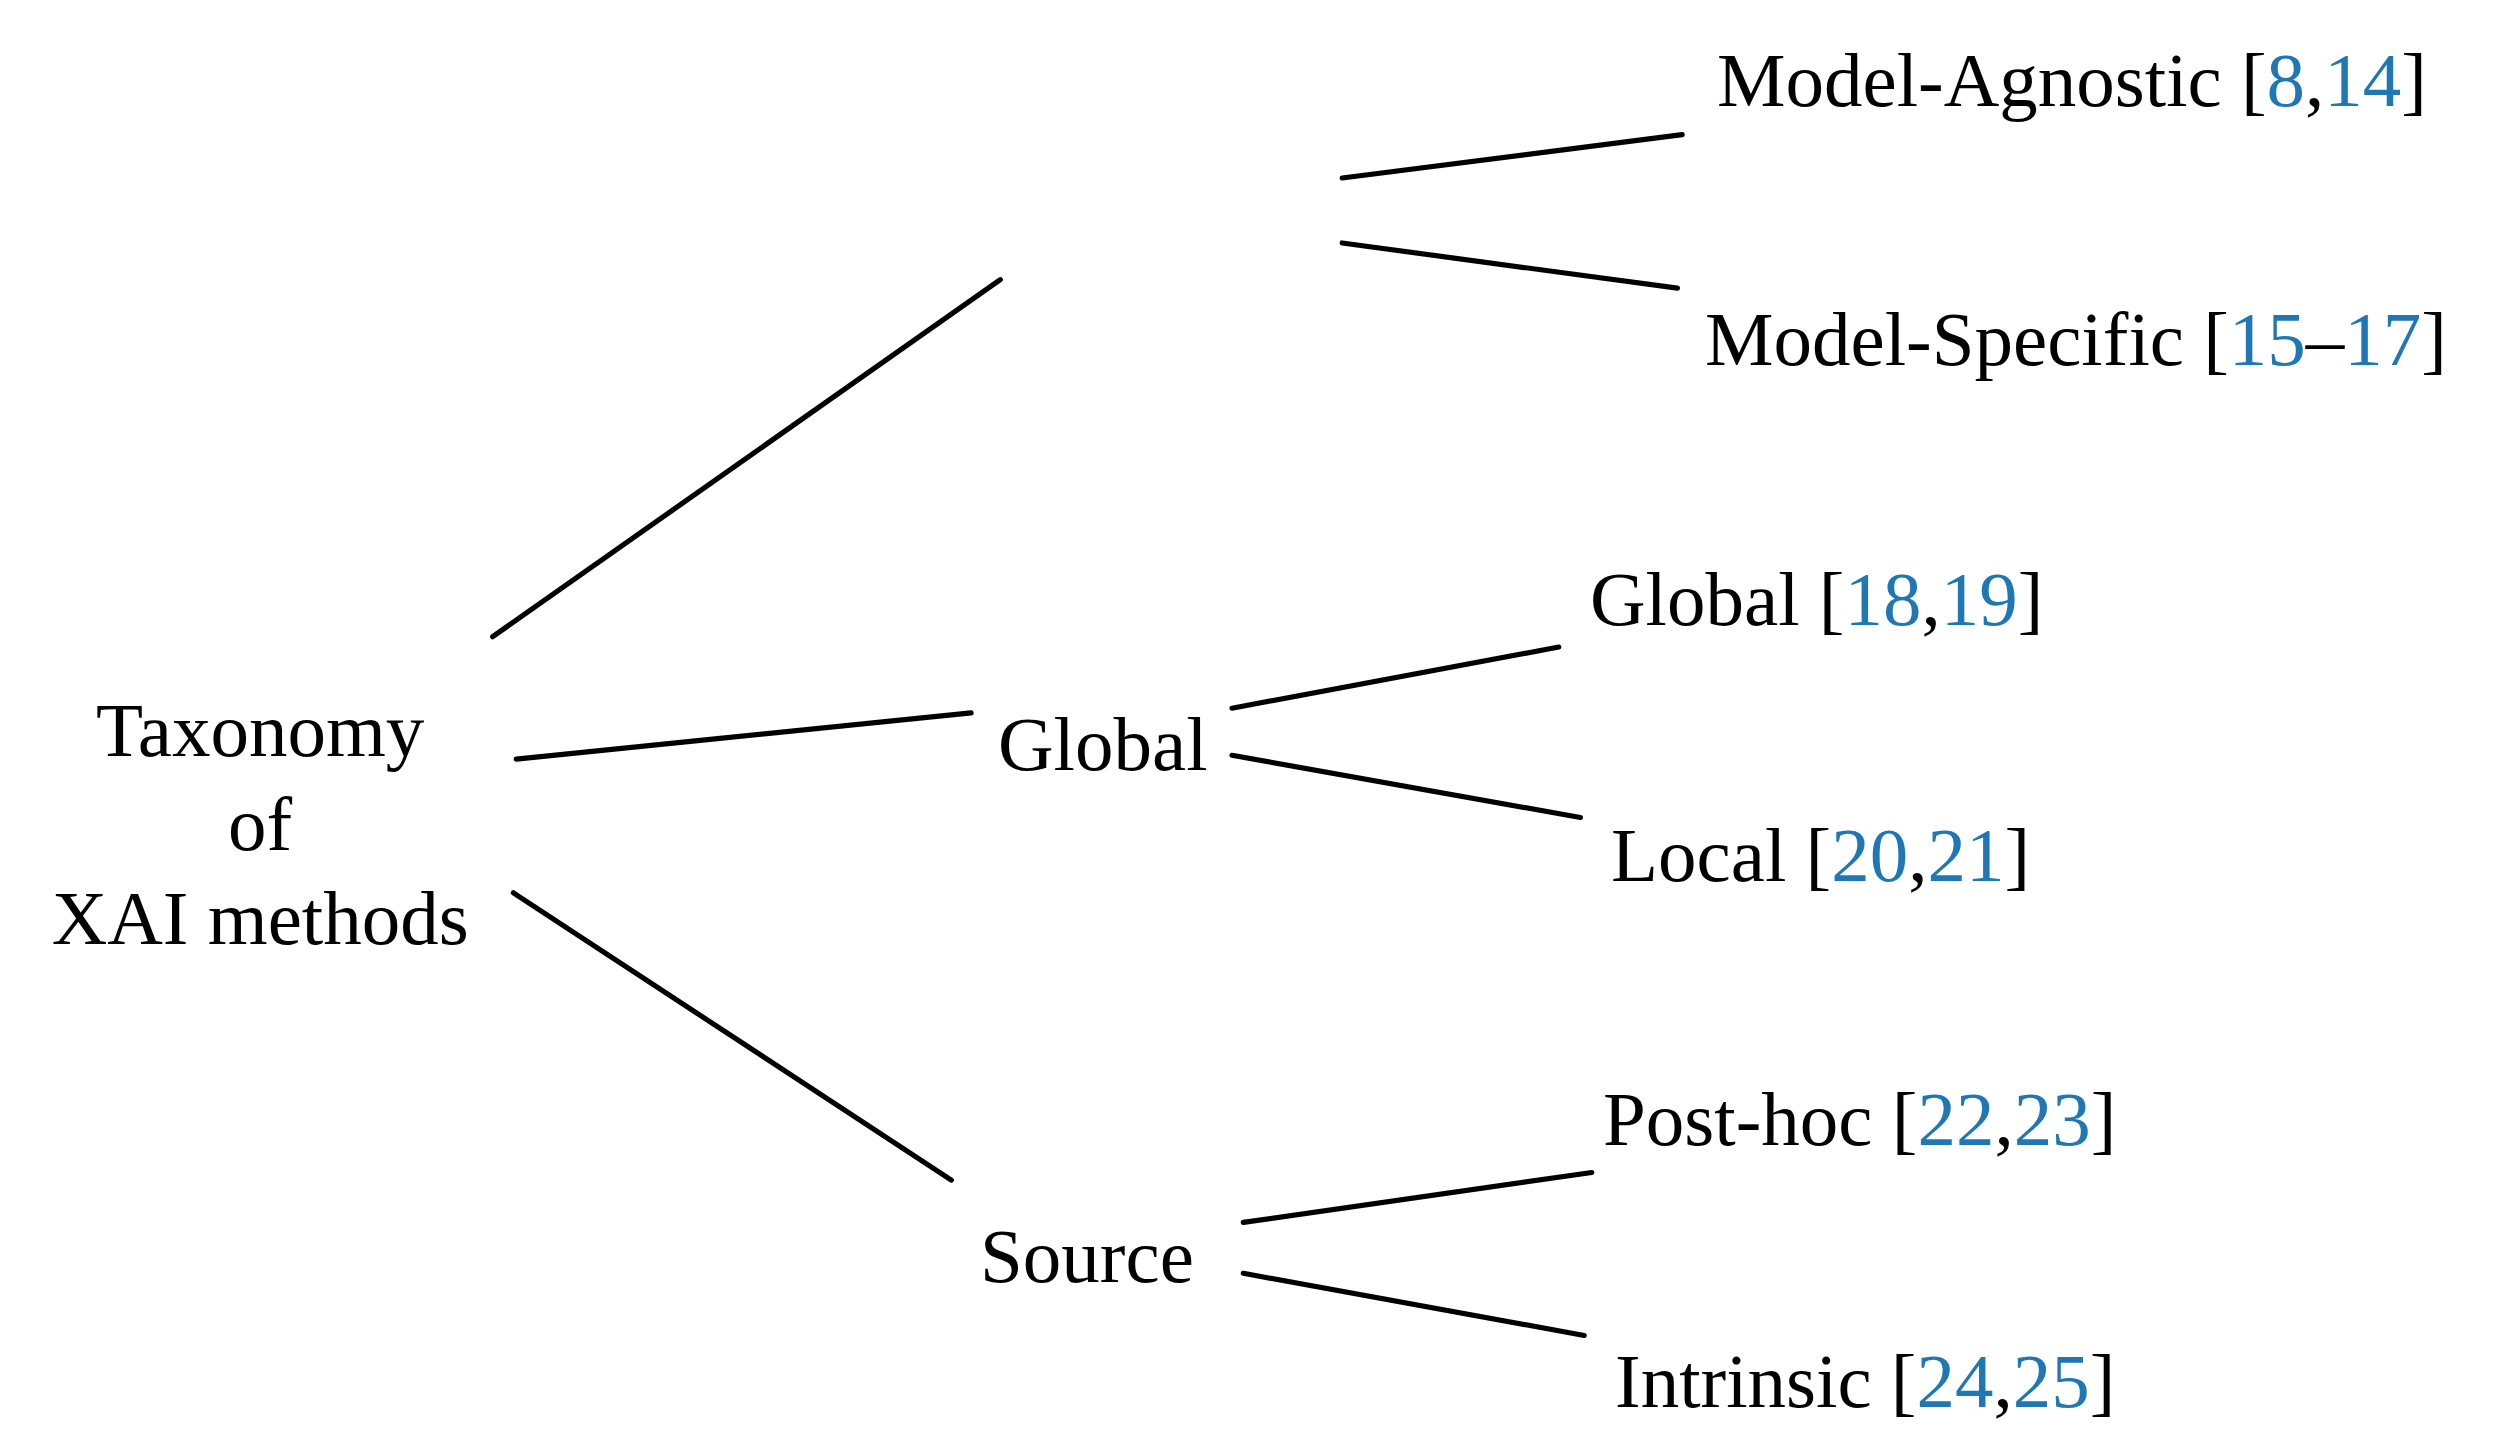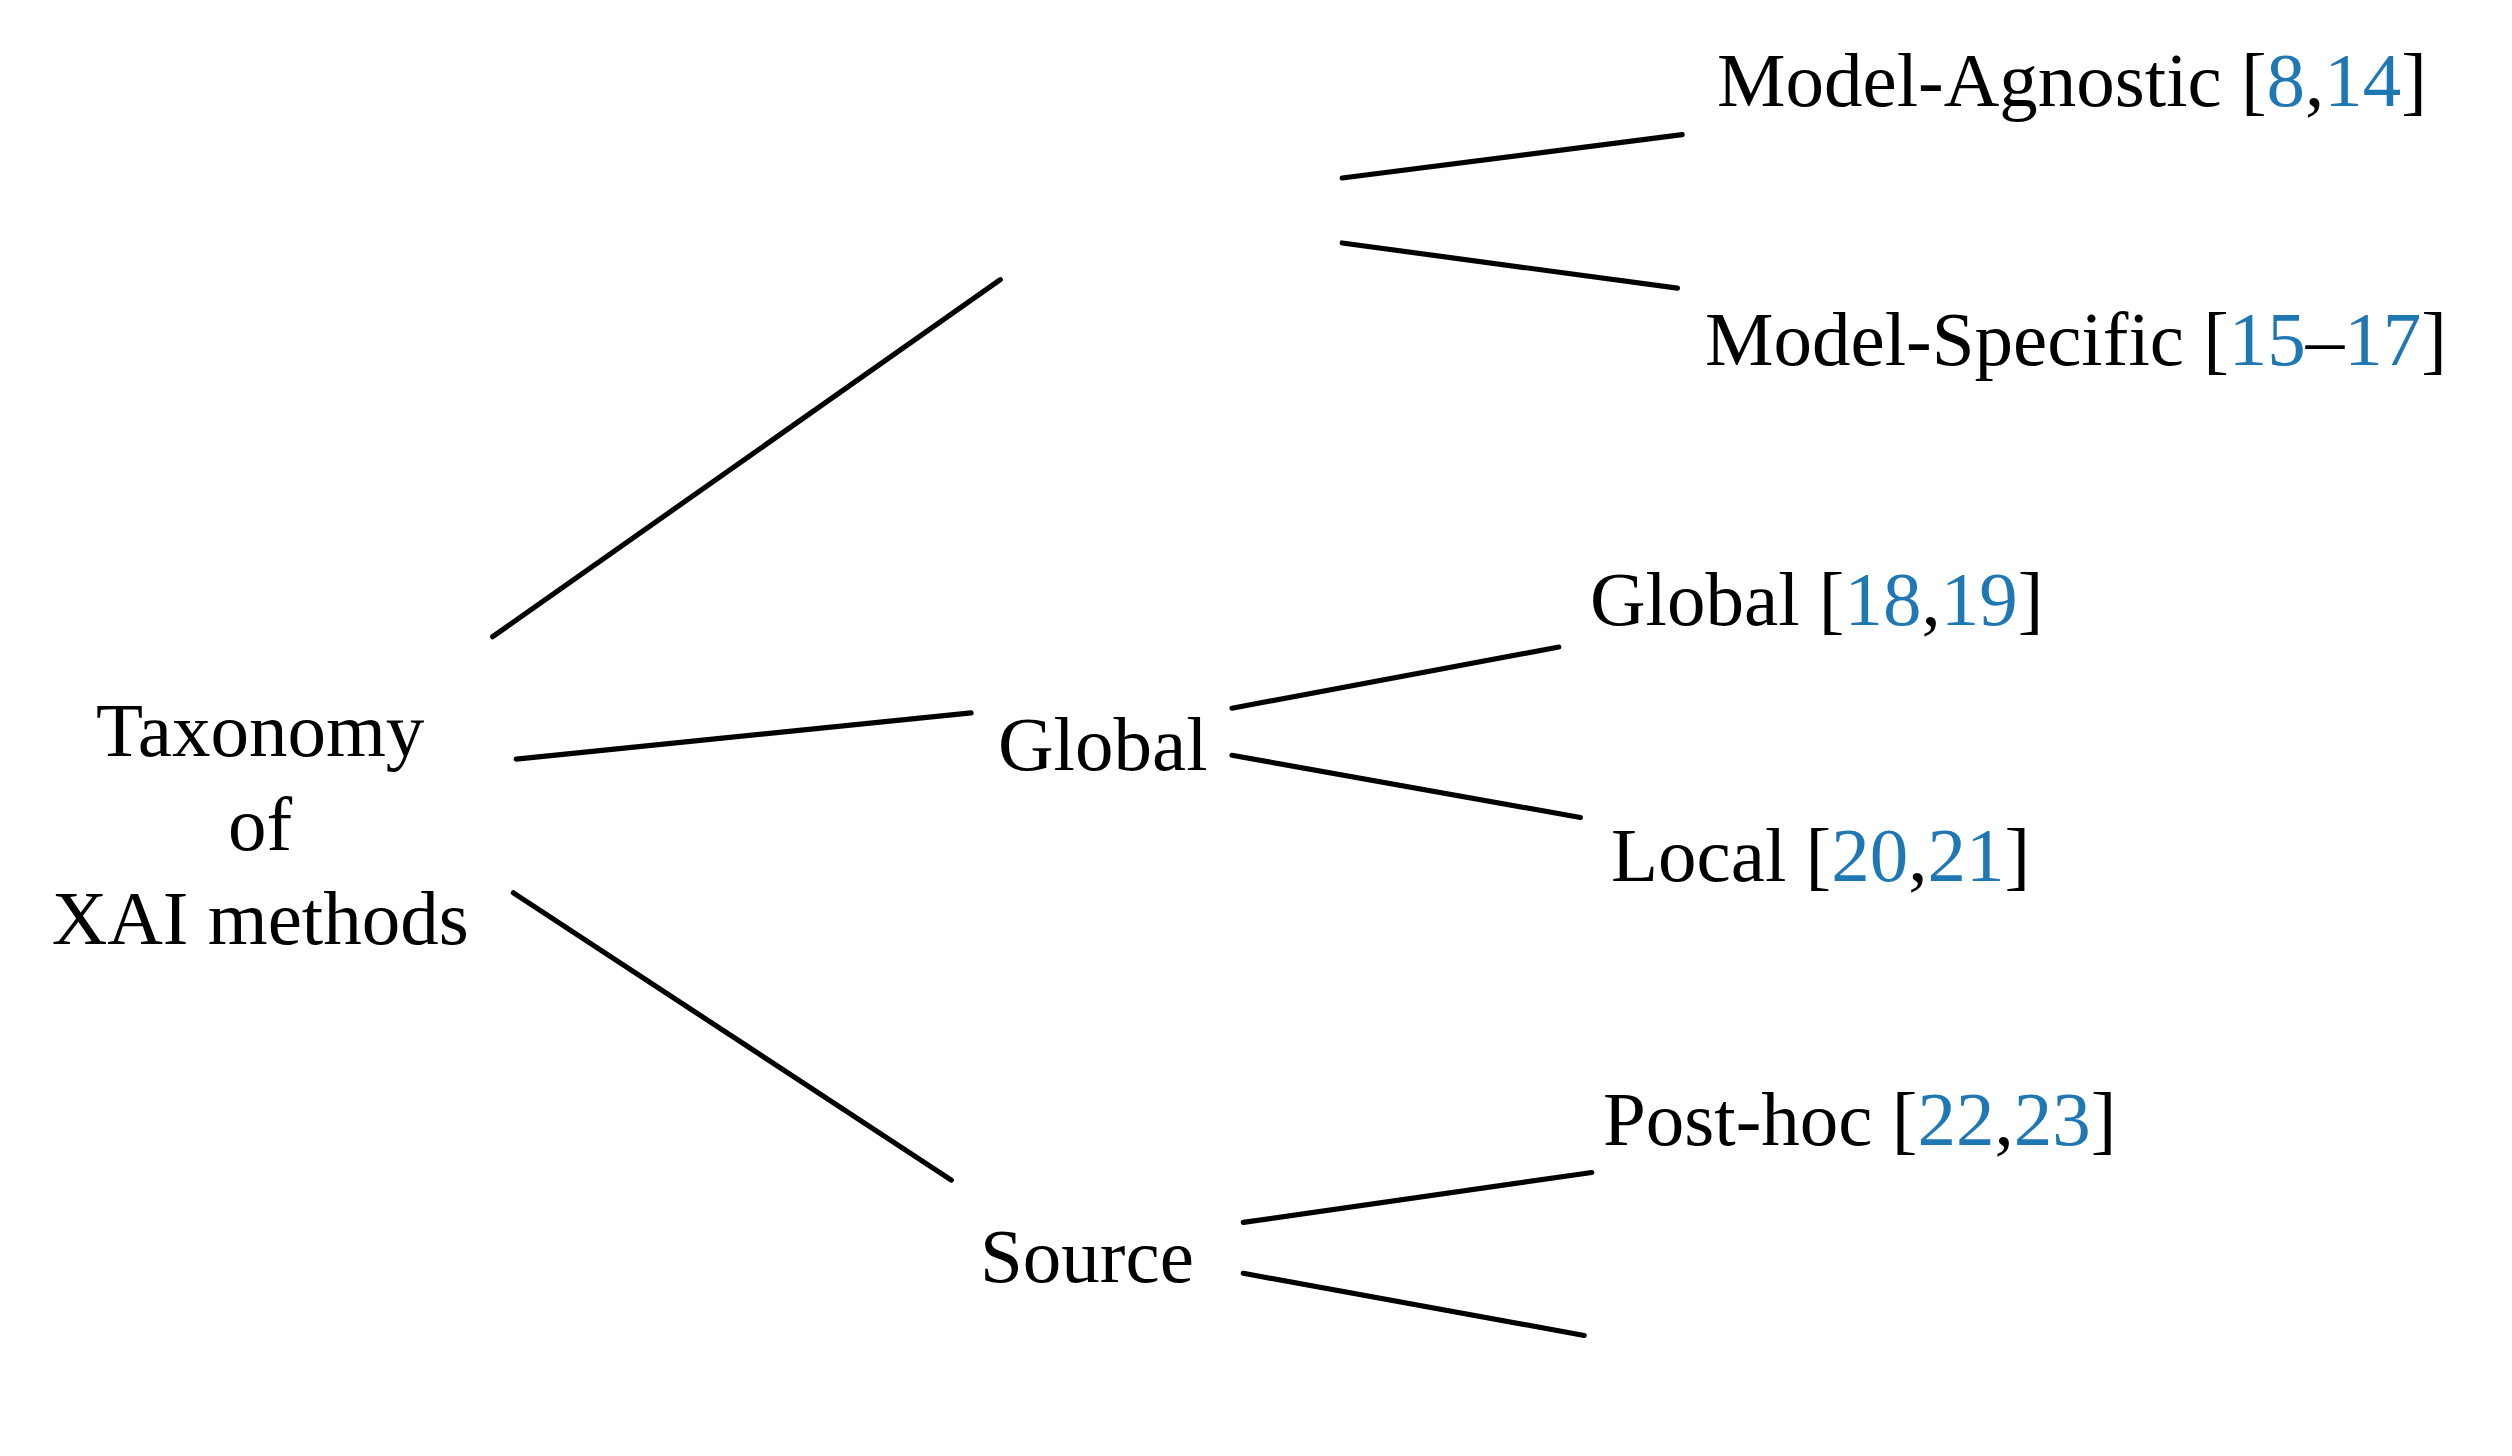--- a/index.html
+++ b/index.html
@@ -85,15 +85,18 @@
   </div>
 
   <div class="node" style="left:1611px; top:855px;">
     <span class="ink">Local [</span><span class="cite">20</span><span class="ink">,</span><span class="cite">21</span><span class="ink">]</span>
   </div>
 
   <div class="node" style="left:1603px; top:1119px;">
     <span class="ink">Post-hoc [</span><span class="cite">22</span><span class="ink">,</span><span class="cite">23</span><span class="ink">]</span>
   </div>
 
+  <div class="node" style="left:1615px; top:1381px;">
+    <span class="ink">Intrinsic [</span><span class="cite">24</span><span class="ink">,</span><span class="cite">25</span><span class="ink">]</span>
+  </div>
 
 </div>
 
 
 </body></html>

